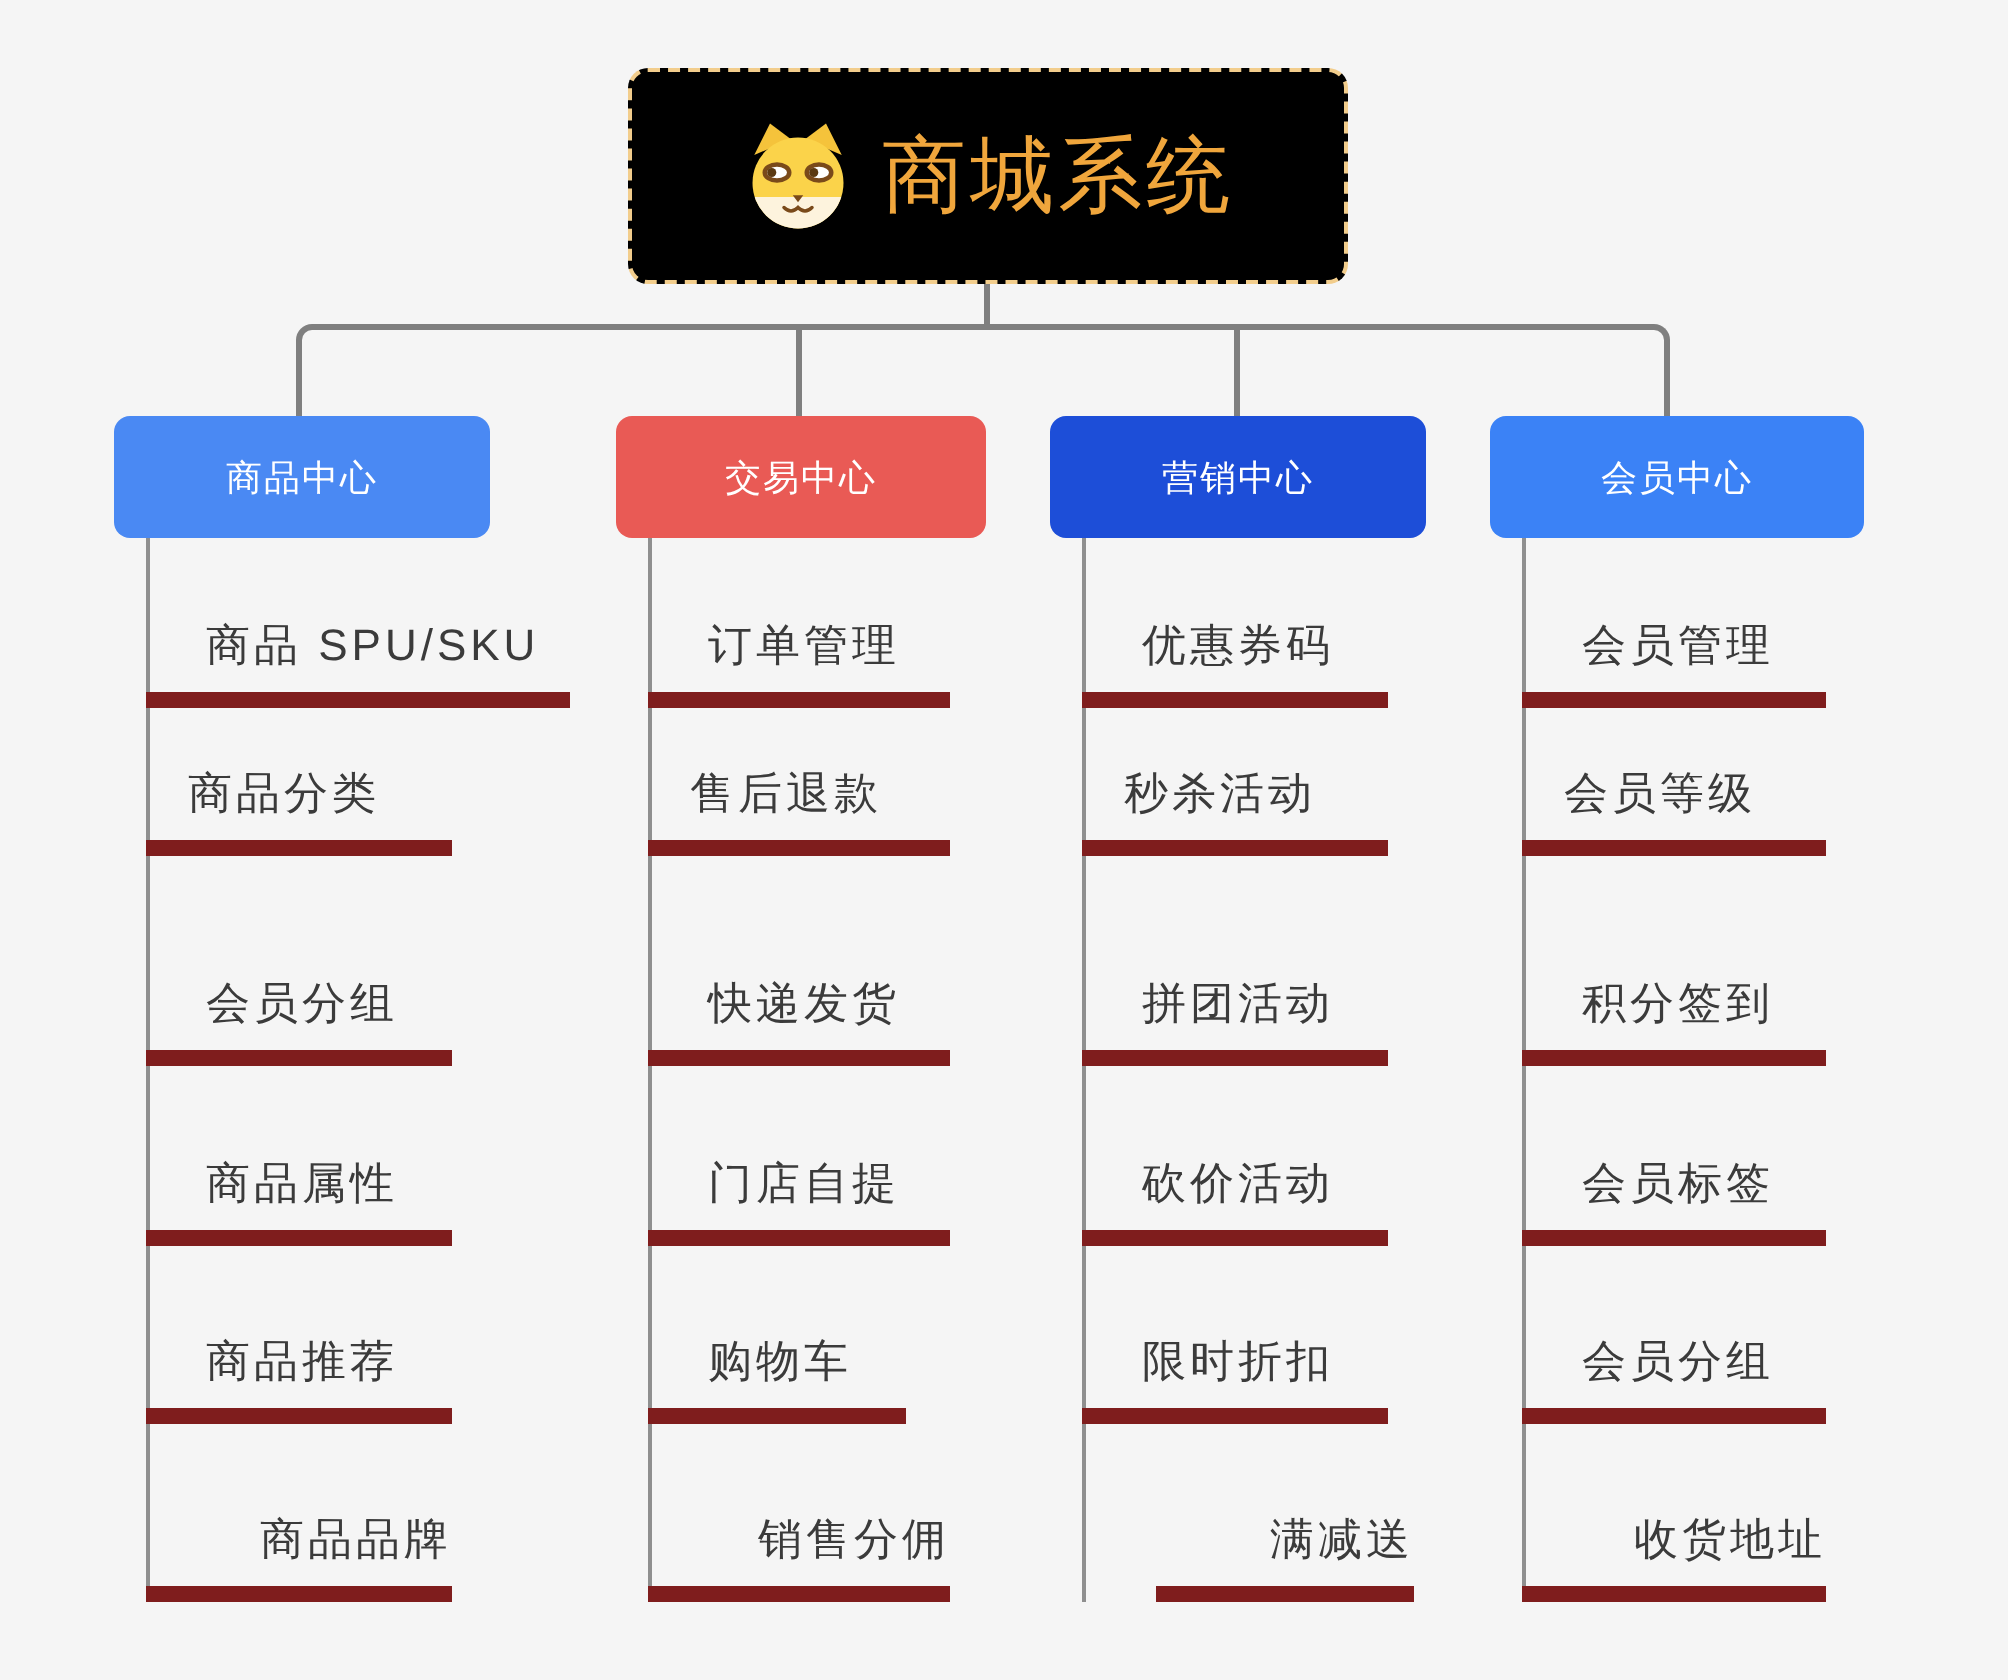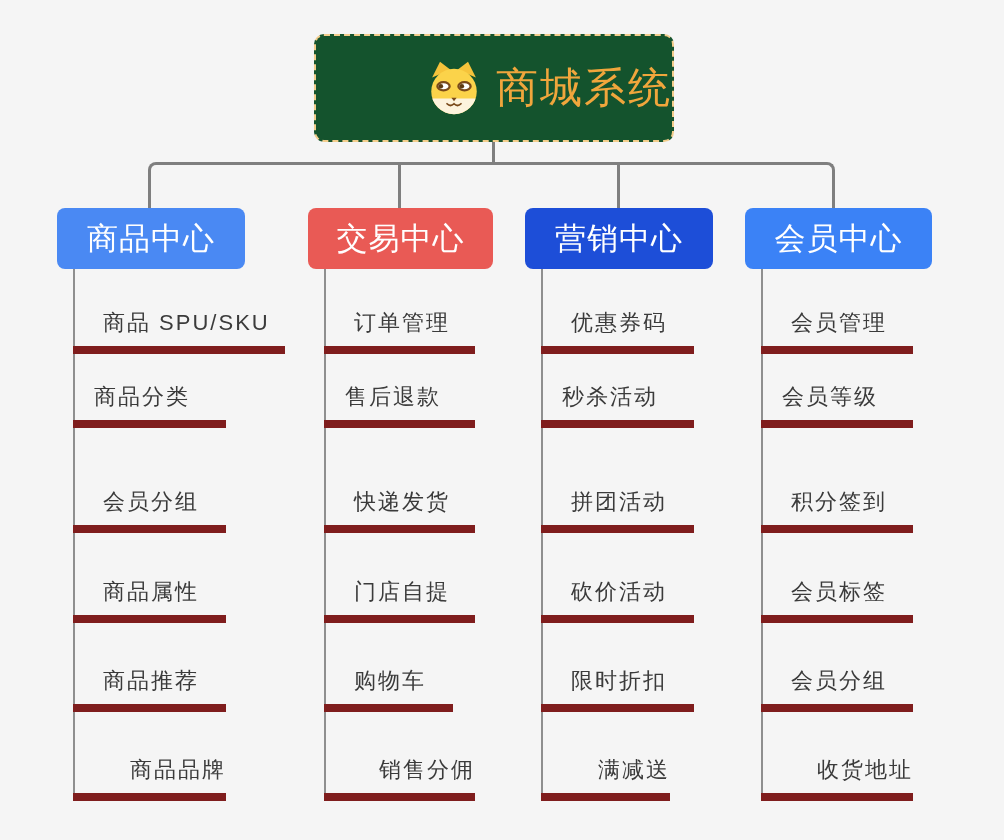--- a/index.html
+++ b/index.html
@@ -30,48 +30,48 @@
   }
   .drop { position: absolute; top: 165px; width: 3px; height: 44px; background: #7f7f7f; }
   .drop-2 { left: 398px; }
   .drop-3 { left: 617px; }
 
   
   .root-node {
     position: absolute;
     left: 314px; top: 34px;
     width: 360px; height: 108px;
-    background: #14532d;
+    background: #000000;
     border: 2px dashed #f2cd8c;
     border-radius: 10px;
     box-sizing: border-box;
     display: flex;
     align-items: center;
-    justify-content: flex-end;
+    justify-content: center;
     gap: 14px;
   }
   .dog { width: 56px; height: 56px; display: inline-block; }
   .dog svg { width: 100%; height: 100%; display: block; }
   .root-title {
     font-size: 42px;
     letter-spacing: 2px;
     color: #f0a63c;
     white-space: nowrap;
   }
 
   
   .branch-header {
     position: absolute;
     top: 208px;
     left: var(--hx);
     width: var(--hw);
     height: 61px;
     border-radius: 8px;
     color: #ffffff;
-    font-size: 31px;
+    font-size: 18px;
     letter-spacing: 1px;
     display: flex;
     align-items: center;
     justify-content: center;
     white-space: nowrap;
   }
   .branch-0 { --hx: 57px;  --hw: 188px; --vx: 73px;  --lw: 153px; --c: #4a89f3; }
   .branch-1 { --hx: 308px; --hw: 185px; --vx: 324px; --lw: 151px; --c: #e95a55; }
   .branch-2 { --hx: 525px; --hw: 188px; --vx: 541px; --lw: 153px; --c: #e9a93d; }
   .branch-3 { --hx: 745px; --hw: 187px; --vx: 761px; --lw: 152px; --c: #6fbe44; }
@@ -99,21 +99,21 @@
     white-space: nowrap;
   }
   .leaf-0 { bottom: 486px; }
   .leaf-1 { bottom: 412px; padding-left: 21px; }
   .leaf-2 { bottom: 307px; }
   .leaf-3 { bottom: 217px; }
   .leaf-4 { bottom: 128px; }
   .leaf-5 { bottom: 39px; text-align: right; }
   .branch-0 .leaf-0 { width: 212px; }   
   .branch-1 .leaf-4 { width: 129px; }   
-  .branch-2 .leaf-5 { width: 129px; }   
+  .branch-2 .leaf-5 { width: 129px; margin-left: 37px; }   
 </style>
 </head>
 <body>
 
 <div class="canvas">
 
   <div class="root-stem"></div>
   <div class="bus-frame"></div>
   <div class="drop drop-2"></div>
   <div class="drop drop-3"></div>

